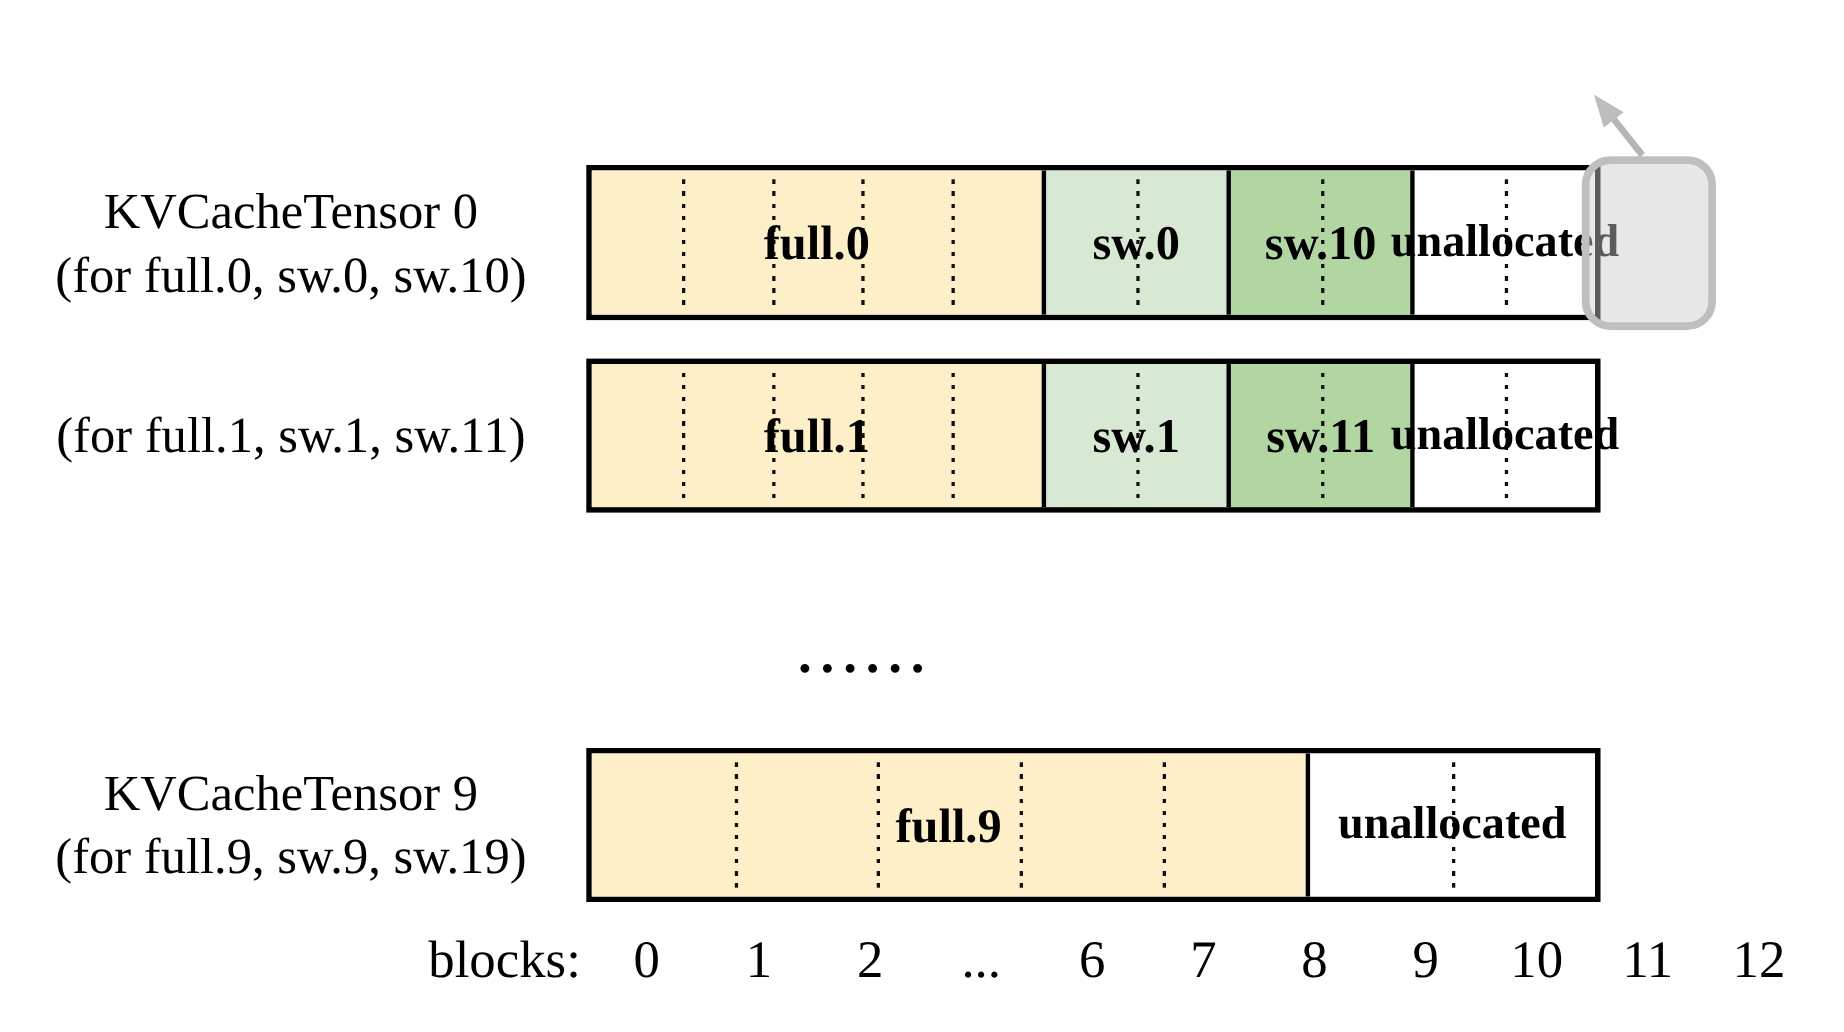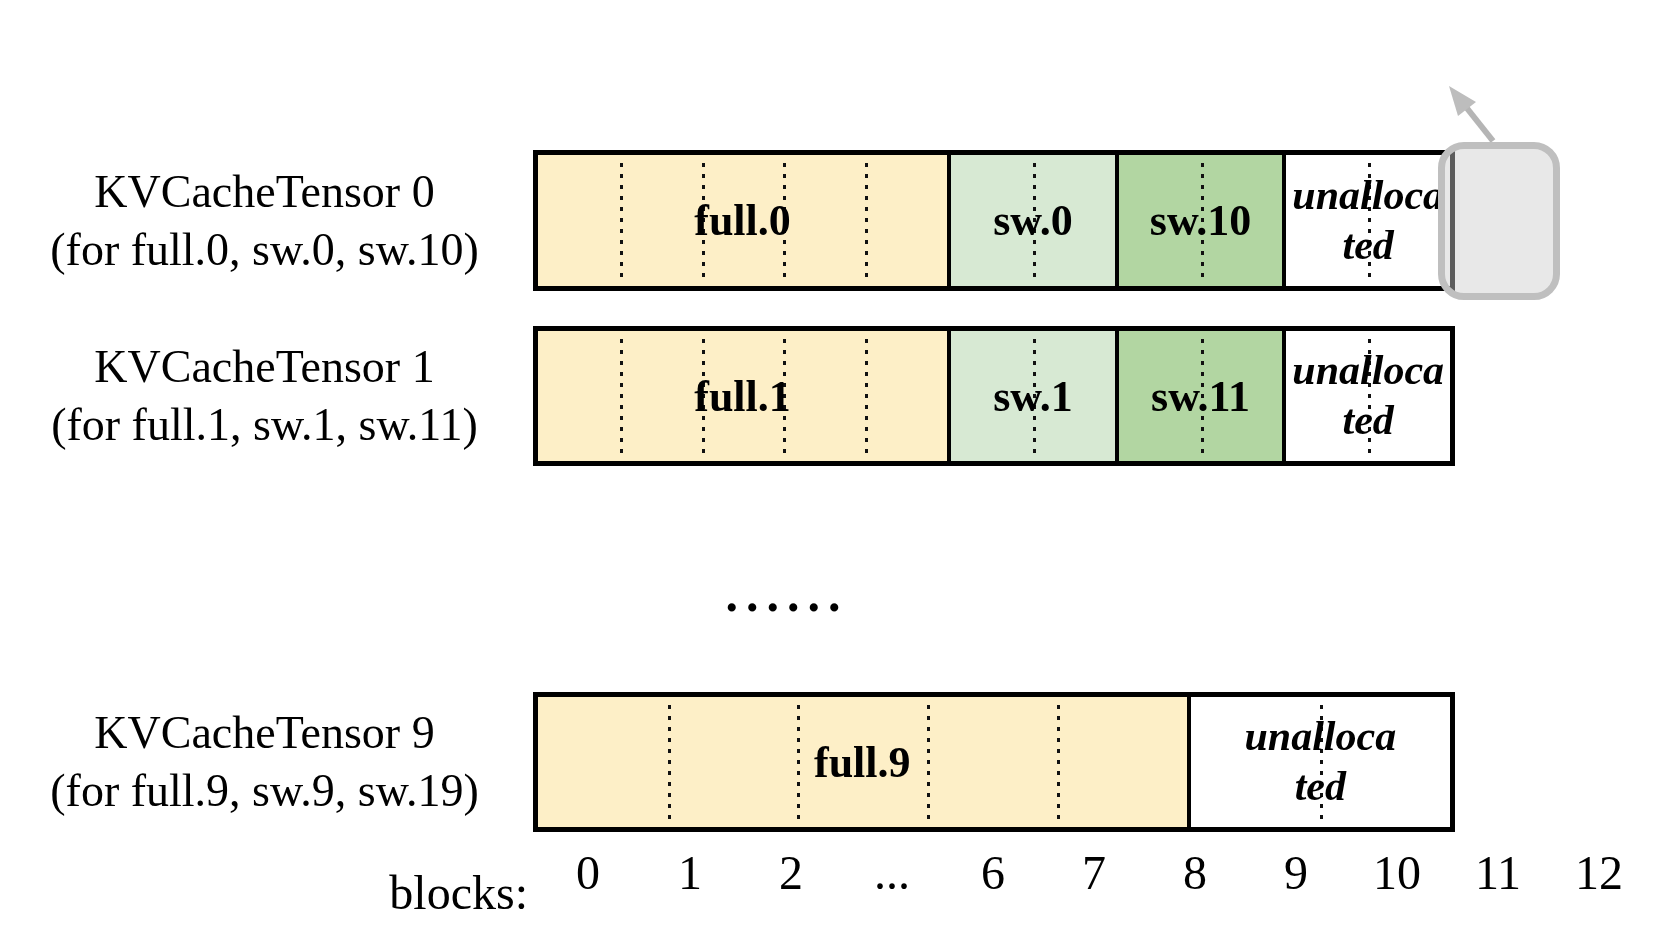--- a/index.html
+++ b/index.html
@@ -24,34 +24,34 @@
   .seg-full{flex:5;background:var(--full);}
   .seg-sw-a{flex:2;background:var(--sw_light);}
   .seg-sw-b{flex:2;background:var(--sw_dark);}
   .seg-unalloc{flex:2;background:var(--unallocated);}
   .cell{flex:1;}
   .cell + .cell{background-image:repeating-linear-gradient(to bottom,#111 0 4px,transparent 4px 11px);
                 background-size:3px calc(100% - 16px);
                 background-position:0 8px;background-repeat:no-repeat;}
   .seg-label{position:absolute;inset:0;display:flex;align-items:center;justify-content:center;
              font-weight:bold;font-size:44px;pointer-events:none;}
-  .seg-label.two-line{flex-direction:column;font-size:42px;line-height:1.18;font-style:italic;}
+  .seg-label.two-line{flex-direction:row;font-size:42px;line-height:1.18;}
 
   
   .highlight{position:absolute;left:900px;top:-13px;width:122px;height:calc(100% + 27px);
              box-sizing:border-box;border:7px solid var(--highlight_border);border-radius:26px;
              background:var(--highlight_fill);z-index:5;}
 
   
   .dots{position:absolute;left:787px;top:594px;transform:translate(-50%,-50%);
         font-weight:bold;font-size:50px;letter-spacing:8px;line-height:1;}
 
   
   .axis{position:absolute;left:0;top:845px;width:1676px;height:70px;font-size:48px;}
-  .axis-label{position:absolute;left:528px;transform:translateX(-100%);white-space:nowrap;margin-top:20px;}
+  .axis-label{position:absolute;left:528px;transform:translateX(-100%);white-space:nowrap;}
   .tick{position:absolute;transform:translateX(-50%);}
 </style>
 </head>
 <body>
 
 <div class="canvas">
 
   <svg class="arrow-svg" width="1676" height="938" viewBox="0 0 1676 938">
     <line x1="1493" y1="141" x2="1466" y2="107" stroke="#B5B5B5" stroke-width="6"></line>
     <polygon points="1449,86 1458,116 1476,102" fill="#BDBDBD"></polygon>
@@ -88,21 +88,20 @@
           <span>unalloca</span>
           <span>ted</span>
         </span>
       </div>
       <div class="highlight"></div>
     </div>
   </div>
 
   <div class="row" style="top:326px;height:140px;">
     <div class="row-label">
-      <div>KVCacheTensor 1</div>
       <div>(for full.1, sw.1, sw.11)</div>
     </div>
     <div class="bar">
       <div class="seg seg-full">
         <div class="cell"></div>
           <div class="cell"></div>
           <div class="cell"></div>
           <div class="cell"></div>
           <div class="cell"></div>
         <span class="seg-label">full.1</span>
@@ -123,21 +122,21 @@
         <span class="seg-label two-line">
           <span>unalloca</span>
           <span>ted</span>
         </span>
       </div>
     </div>
   </div>
 
   <div class="dots">......</div>
 
-  <div class="row" style="top:680px;height:140px;margin-top:12px;">
+  <div class="row" style="top:680px;height:140px;">
     <div class="row-label">
       <div>KVCacheTensor 9</div>
       <div>(for full.9, sw.9, sw.19)</div>
     </div>
     <div class="bar">
       <div class="seg seg-full">
         <div class="cell"></div>
           <div class="cell"></div>
           <div class="cell"></div>
           <div class="cell"></div>

